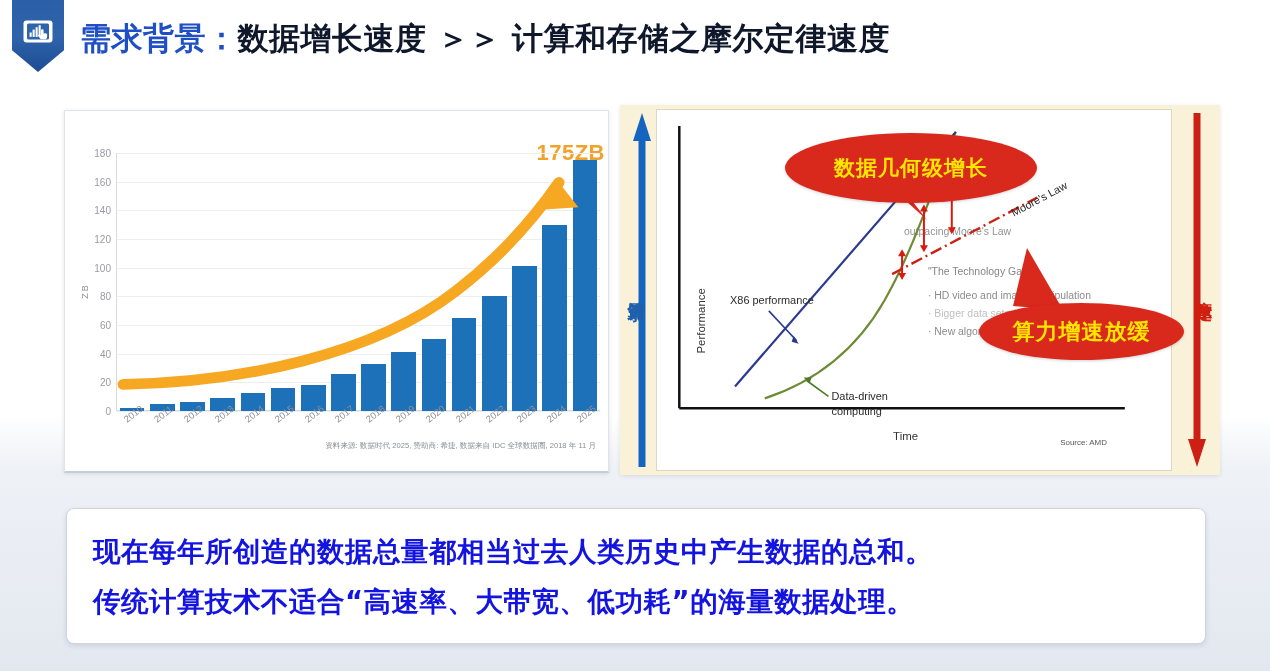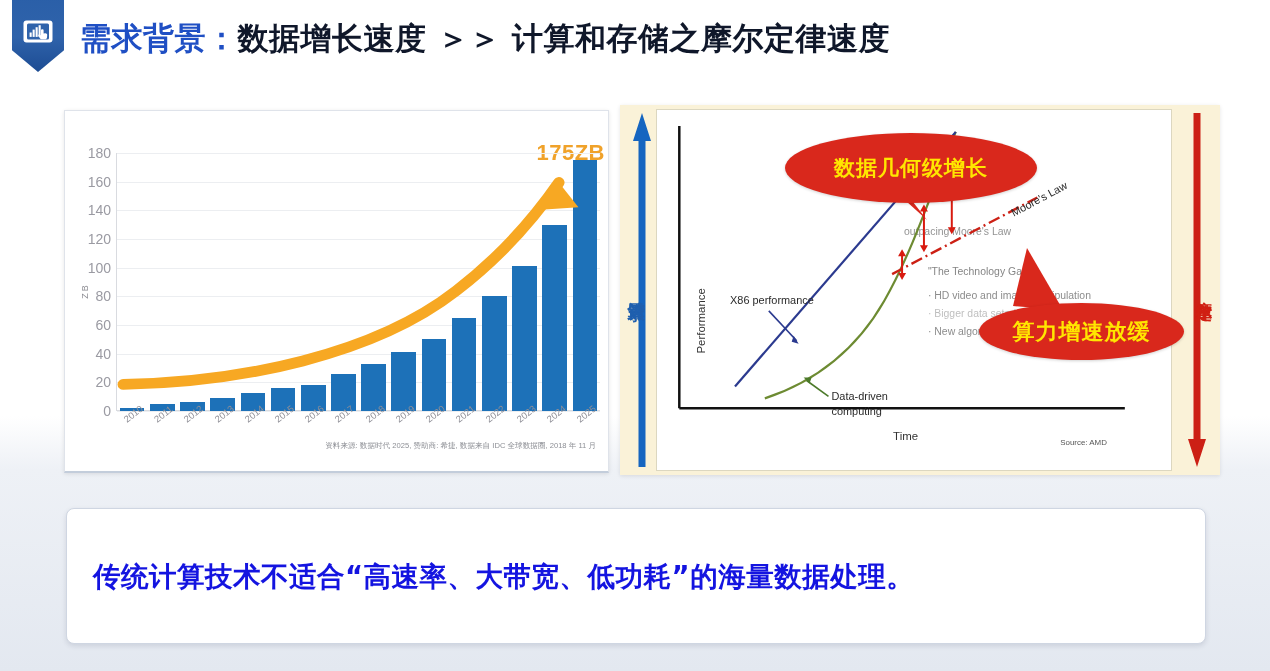--- a/index.html
+++ b/index.html
@@ -68,21 +68,21 @@
   .plot {
     position: absolute; left: 52px; top: 42px; right: 8px; bottom: 60px;
   }
   .yaxis-title {
     position: absolute; left: 12px; top: 50%; transform: translateY(-50%) rotate(-90deg);
     font-size: 9px; color: #8d8d93; letter-spacing: 2px;
   }
   .gridline { position: absolute; left: 0; right: 0; height: 1px; background: #eceef1; }
   .ytick {
     position: absolute; right: 100%; margin-right: 6px; transform: translateY(-50%);
-    font-size: 14px; color: #9a9aa2; white-space: nowrap;
+    font-size: 10px; color: #9a9aa2; white-space: nowrap;
   }
   .yaxis-line { position: absolute; left: -1px; top: 0; bottom: 0; width: 1px; background: #d9dbe0; }
   .xaxis-line { position: absolute; left: -1px; right: 0; bottom: 0; height: 1px; background: #d9dbe0; }
   .bars { position: absolute; left: 0; right: 0; bottom: 0; top: 0; display: flex;
           align-items: flex-end; justify-content: space-around; }
   .bar-wrap { position: relative; width: 5.1%; height: 100%; display: flex; align-items: flex-end; }
   .bar { width: 100%; background: #1d71b8; }
   .xtick {
     position: absolute; top: 100%; left: 50%;
     transform: translate(-50%,0) rotate(-38deg); transform-origin: top left;
@@ -366,14 +366,15 @@
     <svg class="tail" style="left:348px; top:138px; width:60px; height:68px;" viewBox="0 0 60 68">
       <polygon points="22,0 58,62 8,58" fill="#d9281c"></polygon>
     </svg>
     <div class="callout callout-2">
       <span>算力增速放缓</span>
     </div>
   </div>
 </div>
 
 <div class="statement">
+  <p class="line1">现在每年所创造的数据总量都相当过去人类历史中产生数据的总和。</p>
   <p class="line2">传统计算技术不适合“高速率、大带宽、低功耗”的海量数据处理。</p>
 </div>
 
 </body></html>

